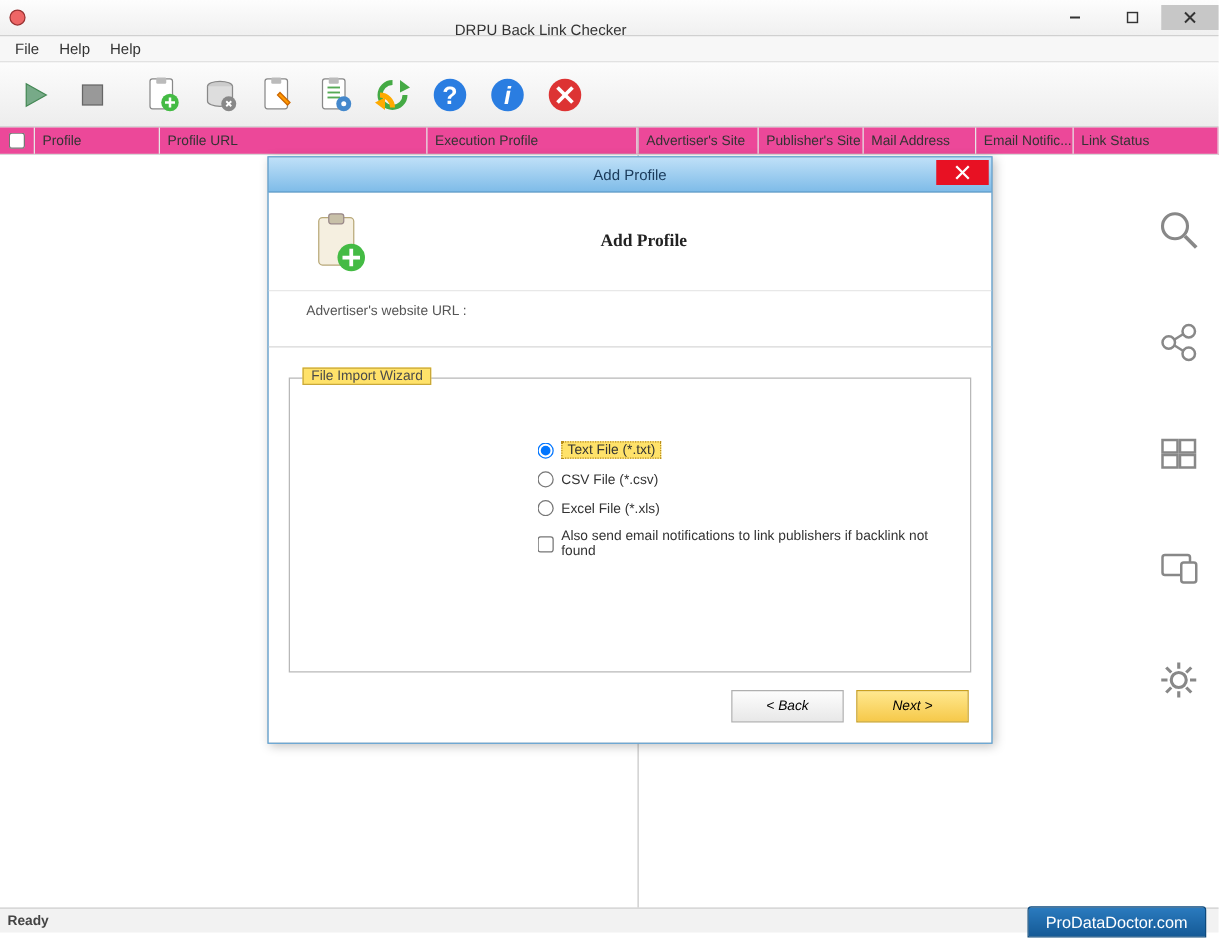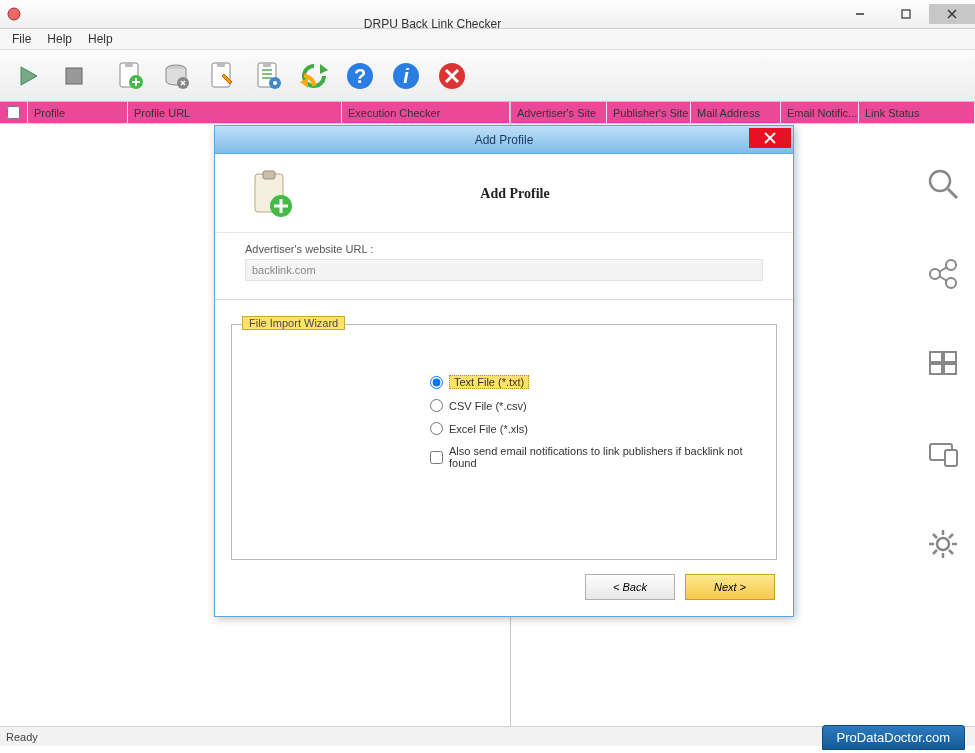--- a/index.html
+++ b/index.html
@@ -30,21 +30,21 @@
 .right-grid { flex: 1; display: flex; }
 
 
 .main { position: relative; height: 602px; display: flex; }
 .left-pane { width: 511px; border-right: 1px solid #c8c8c8; }
 .right-pane { flex: 1; }
 .side-tools { position: absolute; right: 0; top: 0; width: 64px; height: 100%; display: flex; flex-direction: column; align-items: center; padding-top: 40px; gap: 50px; }
 .side-tools .side-btn { width: 40px; height: 40px; display: flex; align-items: center; justify-content: center; }
 
 
-.statusbar { height: 20px; background: #f2f2f2; border-top: 1px solid #d0d0d0; display: flex; align-items: center; font-size: 11px; color: #444; padding: 0 6px; justify-content: space-between; }
+.statusbar { height: 20px; background: #f2f2f2; border-top: 1px solid #d0d0d0; display: flex; align-items: center; font-size: 11px; color: #444; padding: 0 6px; justify-content: space-between; font-weight: bold; }
 
 
 .watermark { position: absolute; right: 10px; bottom: 3px; background: linear-gradient(#2b7bbf,#155a96); color: #fff; font-size: 13px; padding: 4px 14px; border-radius: 3px 3px 0 0; border: 1px solid #0d4a7d; }
 
 
 .dialog-overlay { position: absolute; left: 214px; top: 125px; width: 580px; background: #a3a3a3; border: 1px solid #5aa7e0; box-shadow: 2px 2px 8px rgba(0,0,0,0.25); }
 .dialog-titlebar { height: 28px; background: linear-gradient(#bfe0f8,#7fbce8); border-bottom: 1px solid #5aa7e0; display: flex; align-items: center; position: relative; }
 .dialog-titlebar .dtitle { flex: 1; text-align: center; font-size: 12px; color: #1a3a5a; }
 .dialog-titlebar .dclose { position: absolute; right: 2px; top: 2px; width: 42px; height: 20px; background: #e81123; display: flex; align-items: center; justify-content: center; }
 .dialog-body { background: #fff; padding: 0; }
@@ -180,21 +180,21 @@
     </div>
 </div>
 
 <div class="colheaders">
   <div class="left-grid">
     <div class="cell checkbox-cell">
         <input type="checkbox" style="">
       </div>
     <div class="cell" style="width:100px">Profile</div>
     <div class="cell" style="width:214px">Profile URL</div>
-    <div class="cell" style="flex:1">Execution Checker</div>
+    <div class="cell" style="flex:1">Execution Profile</div>
   </div>
   <div class="right-grid">
     <div class="cell" style="width:96px">Advertiser's Site</div>
     <div class="cell" style="width:84px">Publisher's Site</div>
     <div class="cell" style="width:90px">Mail Address</div>
     <div class="cell" style="width:78px">Email Notific...</div>
     <div class="cell" style="flex:1">Link Status</div>
   </div>
 </div>
 
@@ -274,21 +274,20 @@
             <rect x="18" y="3" width="12" height="8" rx="2" fill="#c8c0a8" stroke="#988"></rect>
             <circle cx="36" cy="38" r="11" fill="#4b4"></circle>
             <line x1="36" y1="31" x2="36" y2="45" stroke="#fff" stroke-width="3"></line>
             <line x1="29" y1="38" x2="43" y2="38" stroke="#fff" stroke-width="3"></line>
           </svg>
       </span>
       <div class="htext">Add Profile</div>
     </div>
     <div class="url-section">
       <div class="label">Advertiser's website URL :</div>
-      <input class="url-input" readonly="" value="backlink.com" style="">
     </div>
     <div class="wizard-section">
       <div class="legend">File Import Wizard</div>
       <div class="wizard-options">
         <label class="radio-row selected">
           <input type="radio" name="ftype" checked="" style="">
           <span class="rlabel">Text File (*.txt)</span>
         </label>
         <label class="radio-row">
           <input type="radio" name="ftype" style="">

